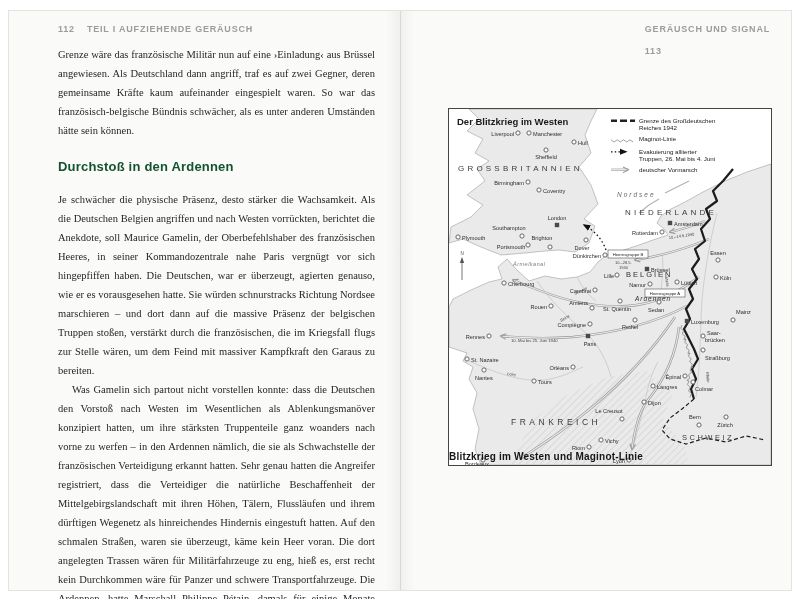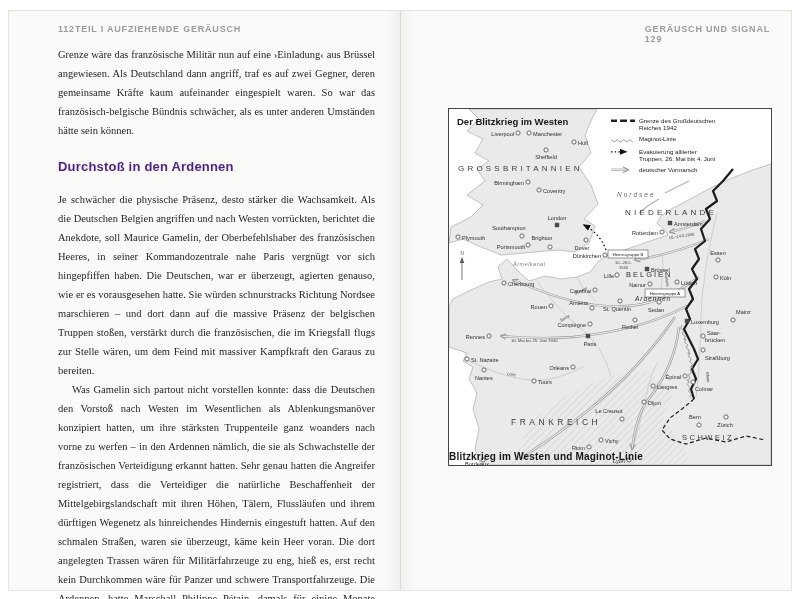--- a/index.html
+++ b/index.html
@@ -3,28 +3,28 @@
 <meta charset="utf-8">
 <style>
   html,body{margin:0;padding:0;}
   body{width:800px;height:599px;background:#ffffff;font-family:"Liberation Sans",sans-serif;position:relative;overflow:hidden;}
   .spread{position:absolute;left:8px;top:10px;width:782px;height:579px;background:#fafaf9;border:1px solid #e3e3e0;}
   .spine{position:absolute;left:50%;top:0;bottom:0;width:1px;background:#d8d8d5;}
   .spine-shade{position:absolute;left:calc(50% - 14px);top:0;bottom:0;width:28px;
     background:linear-gradient(90deg,rgba(0,0,0,0) 0%,rgba(0,0,0,0.045) 50%,rgba(0,0,0,0) 100%);pointer-events:none;}
   .page{position:absolute;top:0;height:100%;width:50%;}
   .page.left{left:0;} .page.right{right:0;}
-  .running-head{position:absolute;top:13px;font-size:9px;font-weight:bold;color:#9c9c9c;letter-spacing:0.8px;display:flex;}
+  .running-head{position:absolute;top:13px;font-size:9px;font-weight:bold;color:#9c9c9c;letter-spacing:0.8px;display:flex;gap:12px;}
   .page.left .running-head{left:49px;}
   .page.right .running-head{right:21px;flex-direction:column;}
   .body-copy{position:absolute;left:49px;top:34px;width:317px;
     font-family:"Liberation Serif",serif;font-size:10.5px;line-height:19px;color:#262626;text-align:justify;}
   .body-copy p{margin:0;}
   .body-copy p.indent{text-indent:14px;}
-  .section-heading{font-family:"Liberation Sans",sans-serif;font-size:13px;font-weight:bold;color:#4c1d95;
+  .section-heading{font-family:"Liberation Sans",sans-serif;font-size:13px;font-weight:bold;color:#14532d;
     margin:17px 0 14px 0;text-align:left;letter-spacing:0.2px;}
   .map-figure{position:absolute;left:439px;top:97px;width:322px;height:356px;border:1px solid #454545;background:#ffffff;}
   .map-caption{position:absolute;left:440px;top:440px;width:322px;font-size:10px;font-weight:bold;color:#161616;letter-spacing:0.2px;}
   svg text{font-family:"Liberation Sans",sans-serif;}
   .city-label{font-size:5.6px;fill:#2e2e2e;}
   .italic{font-style:italic;}
 </style>
 </head>
 <body>
 
@@ -39,21 +39,21 @@
       <p>Grenze wäre das französische Militär nun auf eine ›Einladung‹ aus Brüssel angewiesen. Als Deutschland dann angriff, traf es auf zwei Gegner, deren gemeinsame Kräfte kaum aufeinander eingespielt waren. So war das französisch-belgische Bündnis schwächer, als es unter anderen Umständen hätte sein können.</p>
       <h2 class="section-heading">Durchstoß in den Ardennen</h2>
       <p>Je schwächer die physische Präsenz, desto stärker die Wachsamkeit. Als die Deutschen Belgien angriffen und nach Westen vorrückten, berichtet die Anekdote, soll Maurice Gamelin, der Oberbefehlshaber des französischen Heeres, in seiner Kommandozentrale nahe Paris vergnügt vor sich hingepfiffen haben. Die Deutschen, war er überzeugt, agierten genauso, wie er es vorausgesehen hatte. Sie würden schnurstracks Richtung Nordsee marschieren – und dort dann auf die massive Präsenz der belgischen Truppen stoßen, verstärkt durch die französischen, die im Kriegsfall flugs zur Stelle wären, um dem Feind mit massiver Kampfkraft den Garaus zu bereiten.</p>
       <p class="indent">Was Gamelin sich partout nicht vorstellen konnte: dass die Deutschen den Vorstoß nach Westen im Wesentlichen als Ablenkungsmanöver konzipiert hatten, um ihre stärksten Truppenteile ganz woanders nach vorne zu werfen – in den Ardennen nämlich, die sie als Schwachstelle der französischen Verteidigung erkannt hatten. Sehr genau hatten die Angreifer registriert, dass die Verteidiger die natürliche Beschaffenheit der Mittelgebirgslandschaft mit ihren Höhen, Tälern, Flussläufen und ihrem dürftigen Wegenetz als hinreichendes Hindernis eingestuft hatten. Auf den schmalen Straßen, waren sie überzeugt, käme kein Heer voran. Die dort angelegten Trassen wären für Militärfahrzeuge zu eng, hieß es, erst recht kein Durchkommen wäre für Panzer und schwere Transportfahrzeuge. Die Ardennen, hatte Marschall Philippe Pétain, damals für einige Monate französischer Verteidigungsminister, 1934 in einer Rede vor der Militärkommission des Senats erklärt, stellten für die nationale Verteidigung keine nennenswerte Herausforderung dar. ›Trifft man dort einige spezielle Vorrichtungen, sind sie unpassierbar. Darum betrachten wir sie</p>
     </div>
   </div>
 
   <div class="page right">
     <div class="running-head">
       <span>GERÄUSCH UND SIGNAL</span>
-      <span>129</span>
+      <span>113</span>
     </div>
   </div>
 
   <div class="map-figure">
     <svg id="map-svg" width="322" height="356" viewBox="0 0 322 356">
         <defs>
           <pattern id="hatch" patternUnits="userSpaceOnUse" width="5" height="5" patternTransform="rotate(45)">
             <line x1="0" y1="0" x2="0" y2="5" stroke="#c9c9c9" stroke-width="1"></line>
           </pattern>
           <marker id="arrO" viewBox="0 0 10 10" refX="8" refY="5" markerWidth="6.5" markerHeight="6.5" orient="auto">

